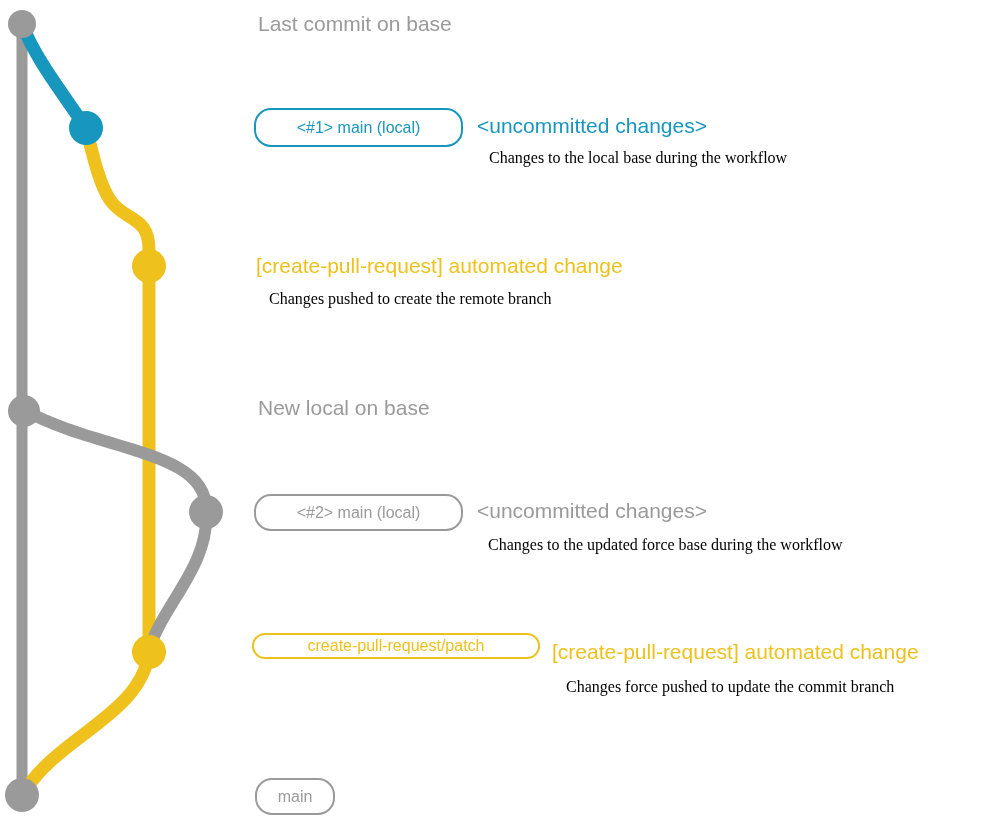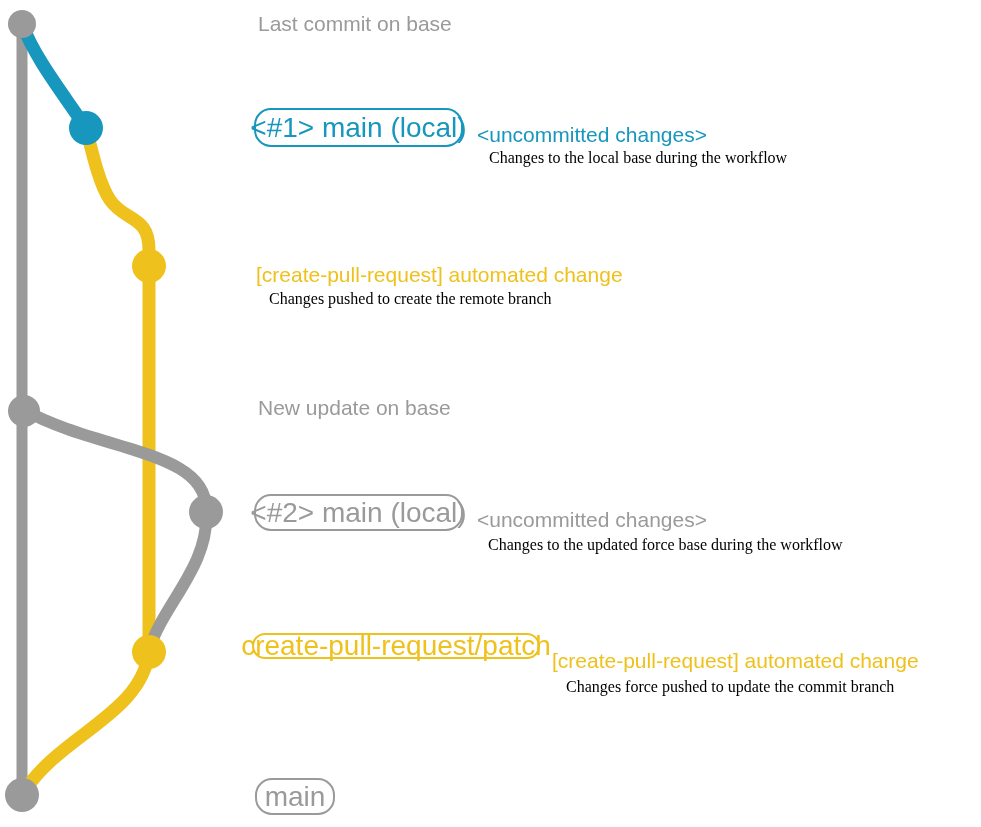--- a/index.html
+++ b/index.html
@@ -25,41 +25,40 @@
     color:var(--gray);
     font-size:21px;
     line-height:24px;
     white-space:nowrap;
   }
   .heading{
     position:absolute;
     font-size:21px;
     line-height:24px;
     white-space:nowrap;
-    margin-top:9px;
   }
   .heading.blue{color:var(--blue);}
   .heading.yellow{color:var(--yellow);}
   .heading.gray{color:var(--gray);}
   .desc{
     position:absolute;
     color:var(--ink);
     font-family:"Liberation Serif", serif;
     font-size:16px;
     line-height:23px;
     white-space:nowrap;
   }
   .badge{
     position:absolute;
     display:flex;
     align-items:center;
     justify-content:center;
     border:2px solid;
     border-radius:17px;
-    font-size:28px;
+    font-size:16px;
     white-space:nowrap;
     background:var(--bg);
   }
   .badge.blue{color:var(--blue);border-color:var(--blue);}
   .badge.yellow{color:var(--yellow);border-color:var(--yellow);}
   .badge.gray{color:var(--gray);border-color:var(--gray);}
 </style>
 </head>
 <body>
 
@@ -87,21 +86,21 @@
 
   <div class="milestone" style="left:258px;top:12px">Last commit on base</div>
 
   <div class="badge blue" style="left:254px;top:108px;width:209px;height:39px">&lt;#1&gt; main (local)</div>
   <div class="heading blue" style="left:477px;top:114px">&lt;uncommitted changes&gt;</div>
   <div class="desc" style="left:489px;top:146px">Changes to the local base during the workflow</div>
 
   <div class="heading yellow" style="left:256px;top:254px">[create-pull-request] automated change</div>
   <div class="desc" style="left:269px;top:287px">Changes pushed to create the remote branch</div>
 
-  <div class="milestone" style="left:258px;top:396px">New update on base</div>
+  <div class="milestone" style="left:258px;top:396px">New local on base</div>
 
   <div class="badge gray" style="left:254px;top:494px;width:209px;height:37px">&lt;#2&gt; main (local)</div>
   <div class="heading gray" style="left:477px;top:499px">&lt;uncommitted changes&gt;</div>
   <div class="desc" style="left:488px;top:533px">Changes to the updated force base during the workflow</div>
 
   <div class="badge yellow" style="left:252px;top:633px;width:288px;height:26px">create-pull-request/patch</div>
   <div class="heading yellow" style="left:552px;top:640px">[create-pull-request] automated change</div>
   <div class="desc" style="left:566px;top:675px">Changes force pushed to update the commit branch</div>
 
   <div class="badge gray" style="left:255px;top:778px;width:80px;height:37px">main</div>

